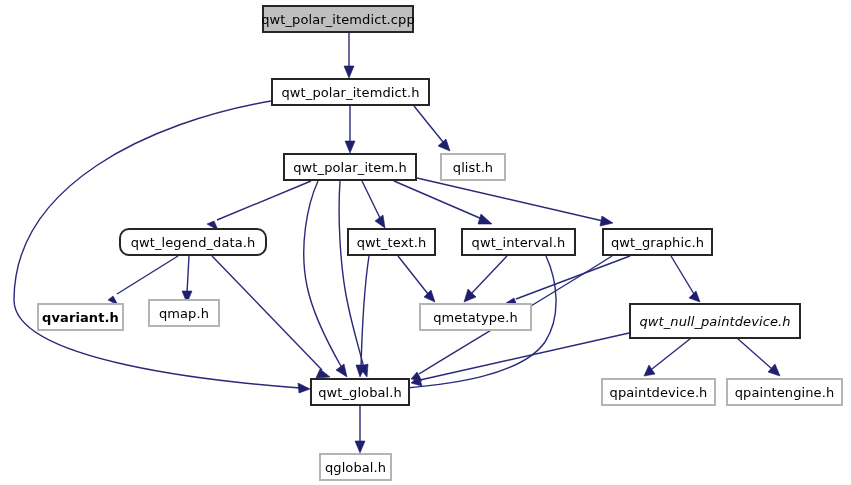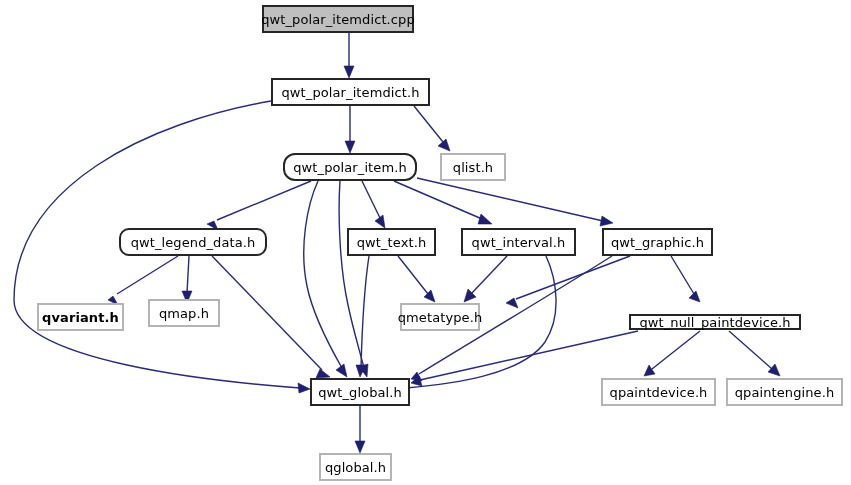--- a/index.html
+++ b/index.html
@@ -162,21 +162,21 @@
         </g>
       </g>
   </svg>
   <div id="nodes-layer">
       <div class="node-box root" style="left: 262px; top: 5px; width: 152px; height: 28px; background: rgb(191, 191, 191);">
         <span class="node-label">qwt_polar_itemdict.cpp</span>
       </div>
       <div class="node-box internal" style="left: 271px; top: 78px; width: 159px; height: 28px; border-color: rgb(38, 38, 38);">
         <span class="node-label">qwt_polar_itemdict.h</span>
       </div>
-      <div class="node-box internal" style="left: 283px; top: 153px; width: 134px; height: 28px; border-color: rgb(38, 38, 38); border-radius: 12px;">
+      <div class="node-box internal" style="left: 283px; top: 153px; width: 134px; height: 28px; border-color: rgb(38, 38, 38);">
         <span class="node-label">qwt_polar_item.h</span>
       </div>
       <div class="node-box external" style="left: 440px; top: 153px; width: 66px; height: 28px; border-color: rgb(180, 180, 180);">
         <span class="node-label">qlist.h</span>
       </div>
       <div class="node-box internal" style="left: 119px; top: 228px; width: 148px; height: 28px; border-color: rgb(38, 38, 38); border-radius: 10px;">
         <span class="node-label">qwt_legend_data.h</span>
       </div>
       <div class="node-box internal" style="left: 347px; top: 228px; width: 89px; height: 28px; border-color: rgb(38, 38, 38);">
         <span class="node-label">qwt_text.h</span>
@@ -186,24 +186,24 @@
       </div>
       <div class="node-box internal" style="left: 602px; top: 228px; width: 111px; height: 28px; border-color: rgb(38, 38, 38);">
         <span class="node-label">qwt_graphic.h</span>
       </div>
       <div class="node-box external" style="left: 37px; top: 303px; width: 87px; height: 28px; border-color: rgb(180, 180, 180); font-weight: bold;">
         <span class="node-label">qvariant.h</span>
       </div>
       <div class="node-box external" style="left: 148px; top: 299px; width: 72px; height: 28px; border-color: rgb(180, 180, 180);">
         <span class="node-label">qmap.h</span>
       </div>
-      <div class="node-box external" style="left: 400px; top: 303px; width: 80px; height: 28px; border-color: rgb(180, 180, 180);">
+      <div class="node-box external" style="left: 419px; top: 303px; width: 113px; height: 28px; border-color: rgb(180, 180, 180);">
         <span class="node-label">qmetatype.h</span>
       </div>
-      <div class="node-box internal" style="left: 629px; top: 314px; width: 172px; height: 16px; border-color: rgb(38, 38, 38);">
+      <div class="node-box internal" style="left: 629px; top: 303px; width: 172px; height: 36px; border-color: rgb(38, 38, 38); font-style: italic;">
         <span class="node-label">qwt_null_paintdevice.h</span>
       </div>
       <div class="node-box internal" style="left: 310px; top: 378px; width: 100px; height: 28px; border-color: rgb(38, 38, 38);">
         <span class="node-label">qwt_global.h</span>
       </div>
       <div class="node-box external" style="left: 583px; top: 378px; width: 115px; height: 28px; border-color: rgb(180, 180, 180); margin-left: 18px;">
         <span class="node-label">qpaintdevice.h</span>
       </div>
       <div class="node-box external" style="left: 726px; top: 378px; width: 117px; height: 28px; border-color: rgb(180, 180, 180);">
         <span class="node-label">qpaintengine.h</span>

